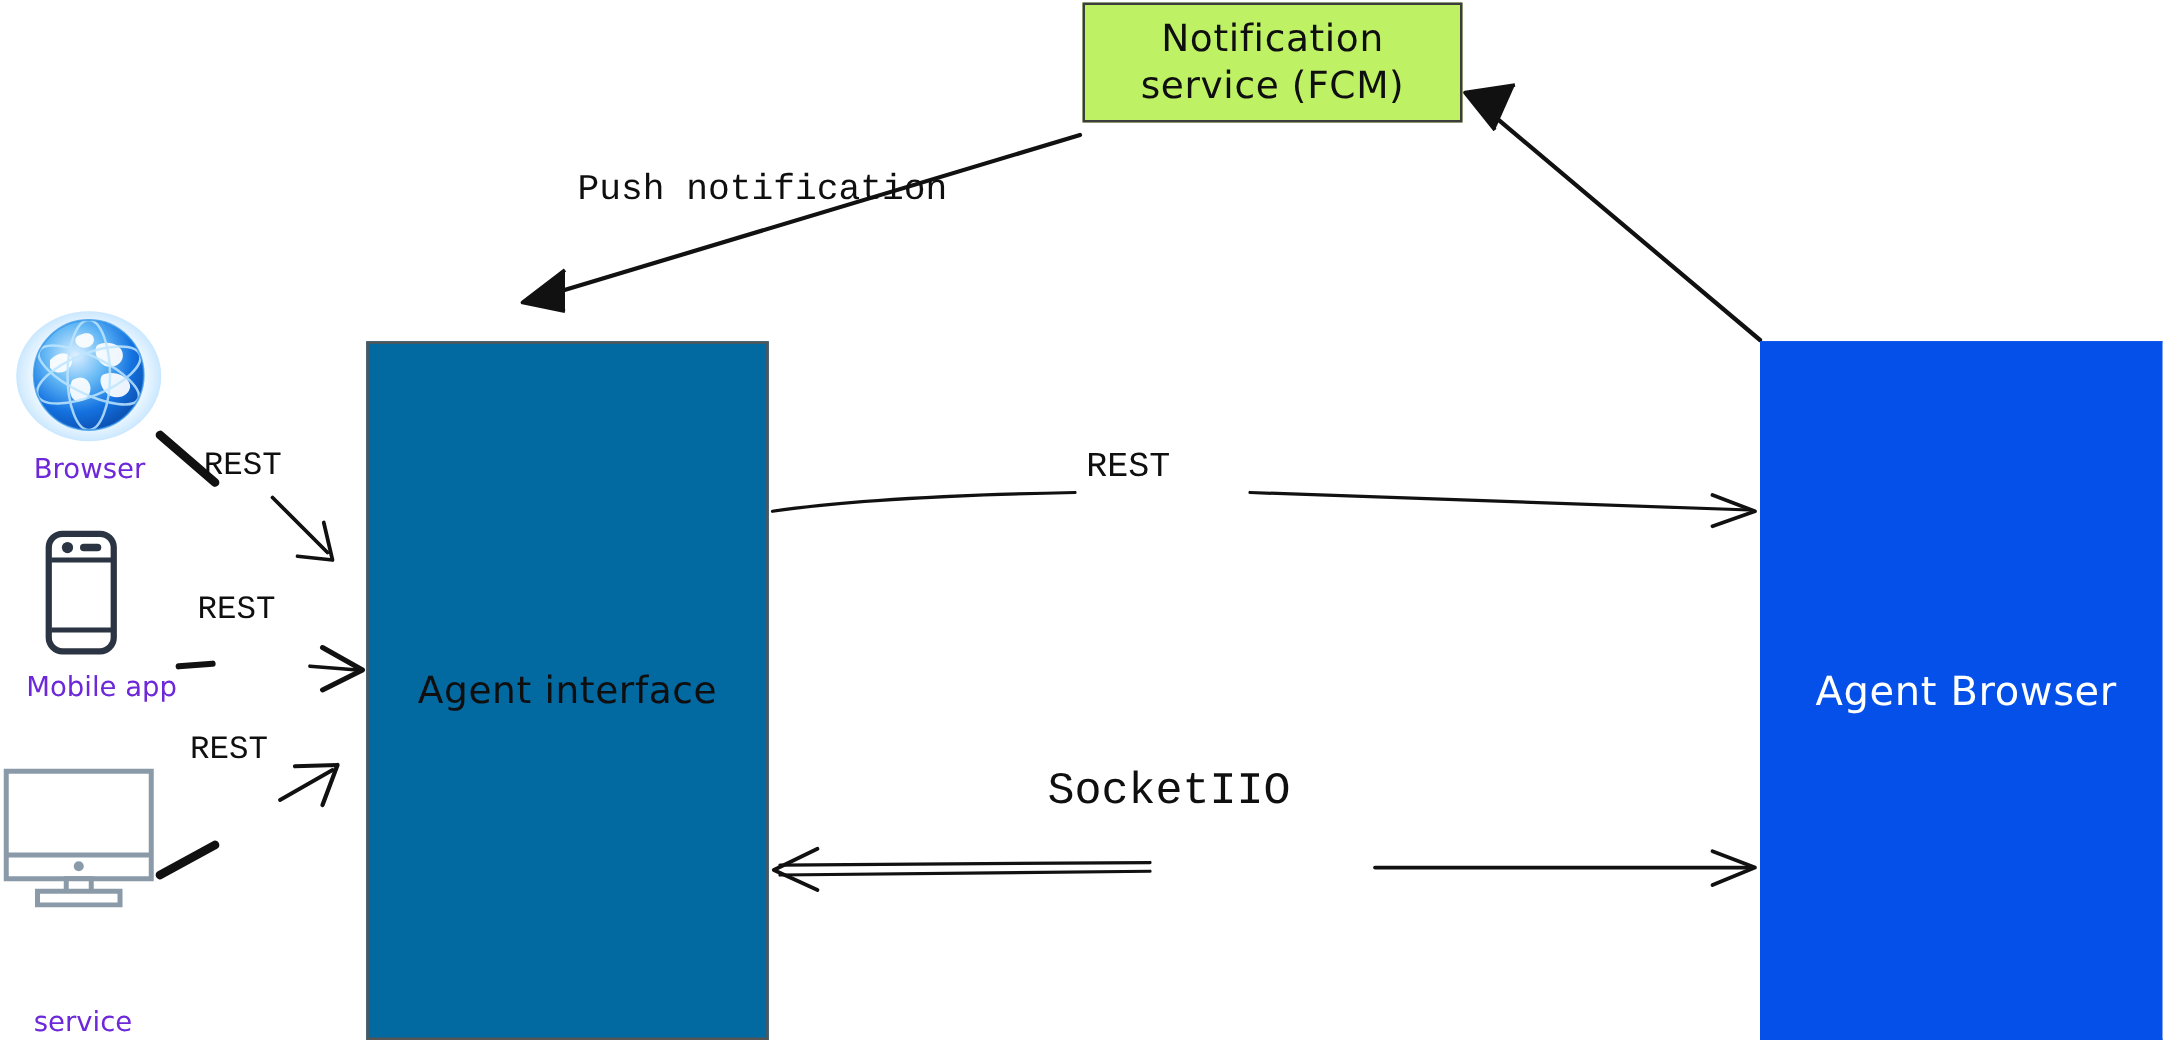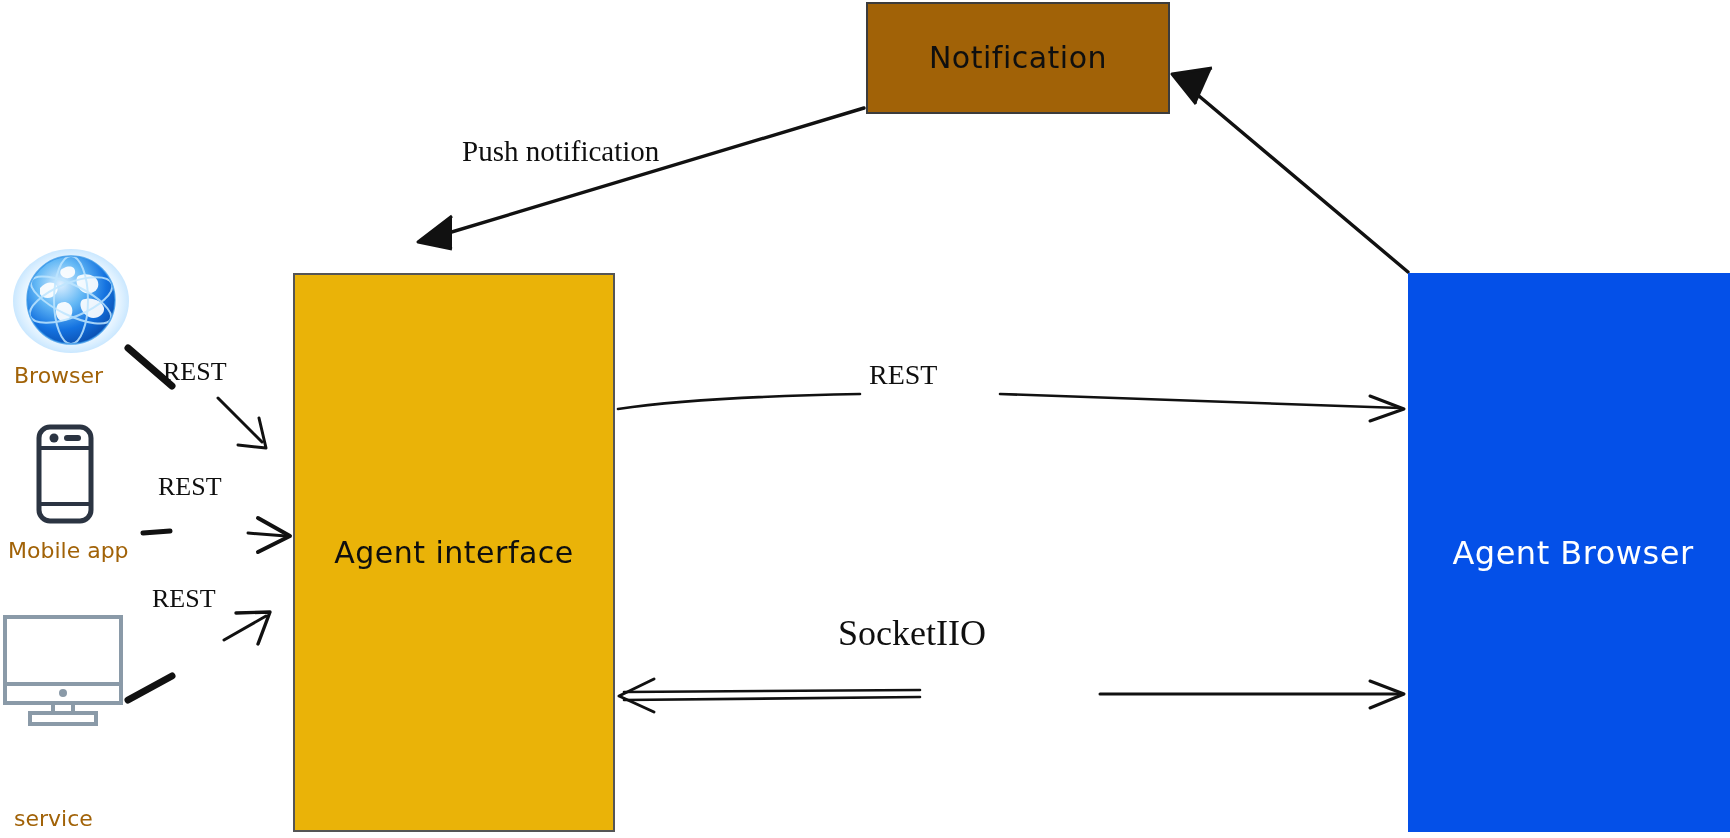--- a/index.html
+++ b/index.html
@@ -12,57 +12,57 @@
   #canvas{position:absolute;inset:0;width:1730px;height:838px;}
   .node{position:absolute;box-sizing:border-box;display:flex;align-items:center;justify-content:center;text-align:center;}
   .node-label{
     font-family:"DejaVu Sans", sans-serif;
     letter-spacing:0.5px;
     line-height:1.25;
     user-select:none;
   }
   
   #notification-box{
-    left:866px;top:2px;width:304px;height:112px;
-    background:#a16207;border:2px solid #3c3c3c;
+    left:866px;top:2px;width:304px;height:96px;
+    background:#bef264;border:2px solid #3c3c3c;
   }
   #notification-box .node-label{font-size:30px;color:#0f0f0f;}
   
   #agent-interface-box{
     left:293px;top:273px;width:322px;height:559px;
-    background:#eab308;border:2px solid #555555;
+    background:#0369a1;border:2px solid #555555;
   }
   #agent-interface-box .node-label{font-size:30px;color:#0f0f0f;}
   
   #agent-manager-box{
     left:1408px;top:273px;width:330px;height:559px;
     background:#0450e8;border:1px solid #0450e8;
   }
   #agent-manager-box .node-label{font-size:32px;color:#ffffff;}
 
   
   .edge-label{
     position:absolute;
-    font-family:Liberation Serif, serif;
+    font-family:Liberation Mono, monospace;
     color:#0f0f0f;
     white-space:nowrap;
     user-select:none;
   }
   #label-push-notification{left:462px;top:135px;font-size:29px;}
   #label-rest-browser{left:163px;top:357px;font-size:26px;}
   #label-rest-mobile{left:158px;top:472px;font-size:26px;}
   #label-rest-desktop{left:152px;top:584px;font-size:26px;}
   #label-rest-top{left:869px;top:359px;font-size:28px;}
   #label-socketio{left:838px;top:612px;font-size:36px;}
 
   
   .icon-caption{
     position:absolute;
     font-family:"DejaVu Sans", sans-serif;
-    font-size:22px;color:#a16207;white-space:nowrap;user-select:none;
+    font-size:22px;color:#6d28d9;white-space:nowrap;user-select:none;margin-left:13px;
   }
   #caption-browser{left:14px;top:363px;}
   #caption-mobile{left:8px;top:538px;text-align:center;}
   #caption-desktop{left:14px;top:806px;}
 
   
   .icon-wrap{position:absolute;}
   #icon-browser{left:12px;top:248px;width:118px;height:106px;}
   #icon-mobile{left:36px;top:424px;width:58px;height:100px;}
   #icon-desktop{left:2px;top:614px;width:122px;height:112px;}
@@ -129,20 +129,21 @@
     <path d="M624,700 L920,697" fill="none" stroke="#111111" stroke-width="2.6" stroke-linecap="round"></path>
     <path d="M1100,694 L1400,694" fill="none" stroke="#111111" stroke-width="3" stroke-linecap="round"></path>
     <path d="M654,679 L619,696 L654,712" fill="none" stroke="#111111" stroke-width="3" stroke-linejoin="round" stroke-linecap="round"></path>
     <path d="M1370,681 L1404,694 L1370,708" fill="none" stroke="#111111" stroke-width="3" stroke-linejoin="round" stroke-linecap="round"></path>
   </g>
 </svg>
 
 <div class="node" id="notification-box">
   <div class="node-label">
     <div>Notification</div>
+    <div>service (FCM)</div>
   </div>
 </div>
 
 <div class="node" id="agent-interface-box">
   <div class="node-label">Agent interface</div>
 </div>
 
 <div class="node" id="agent-manager-box">
   <div class="node-label">Agent Browser</div>
 </div>

